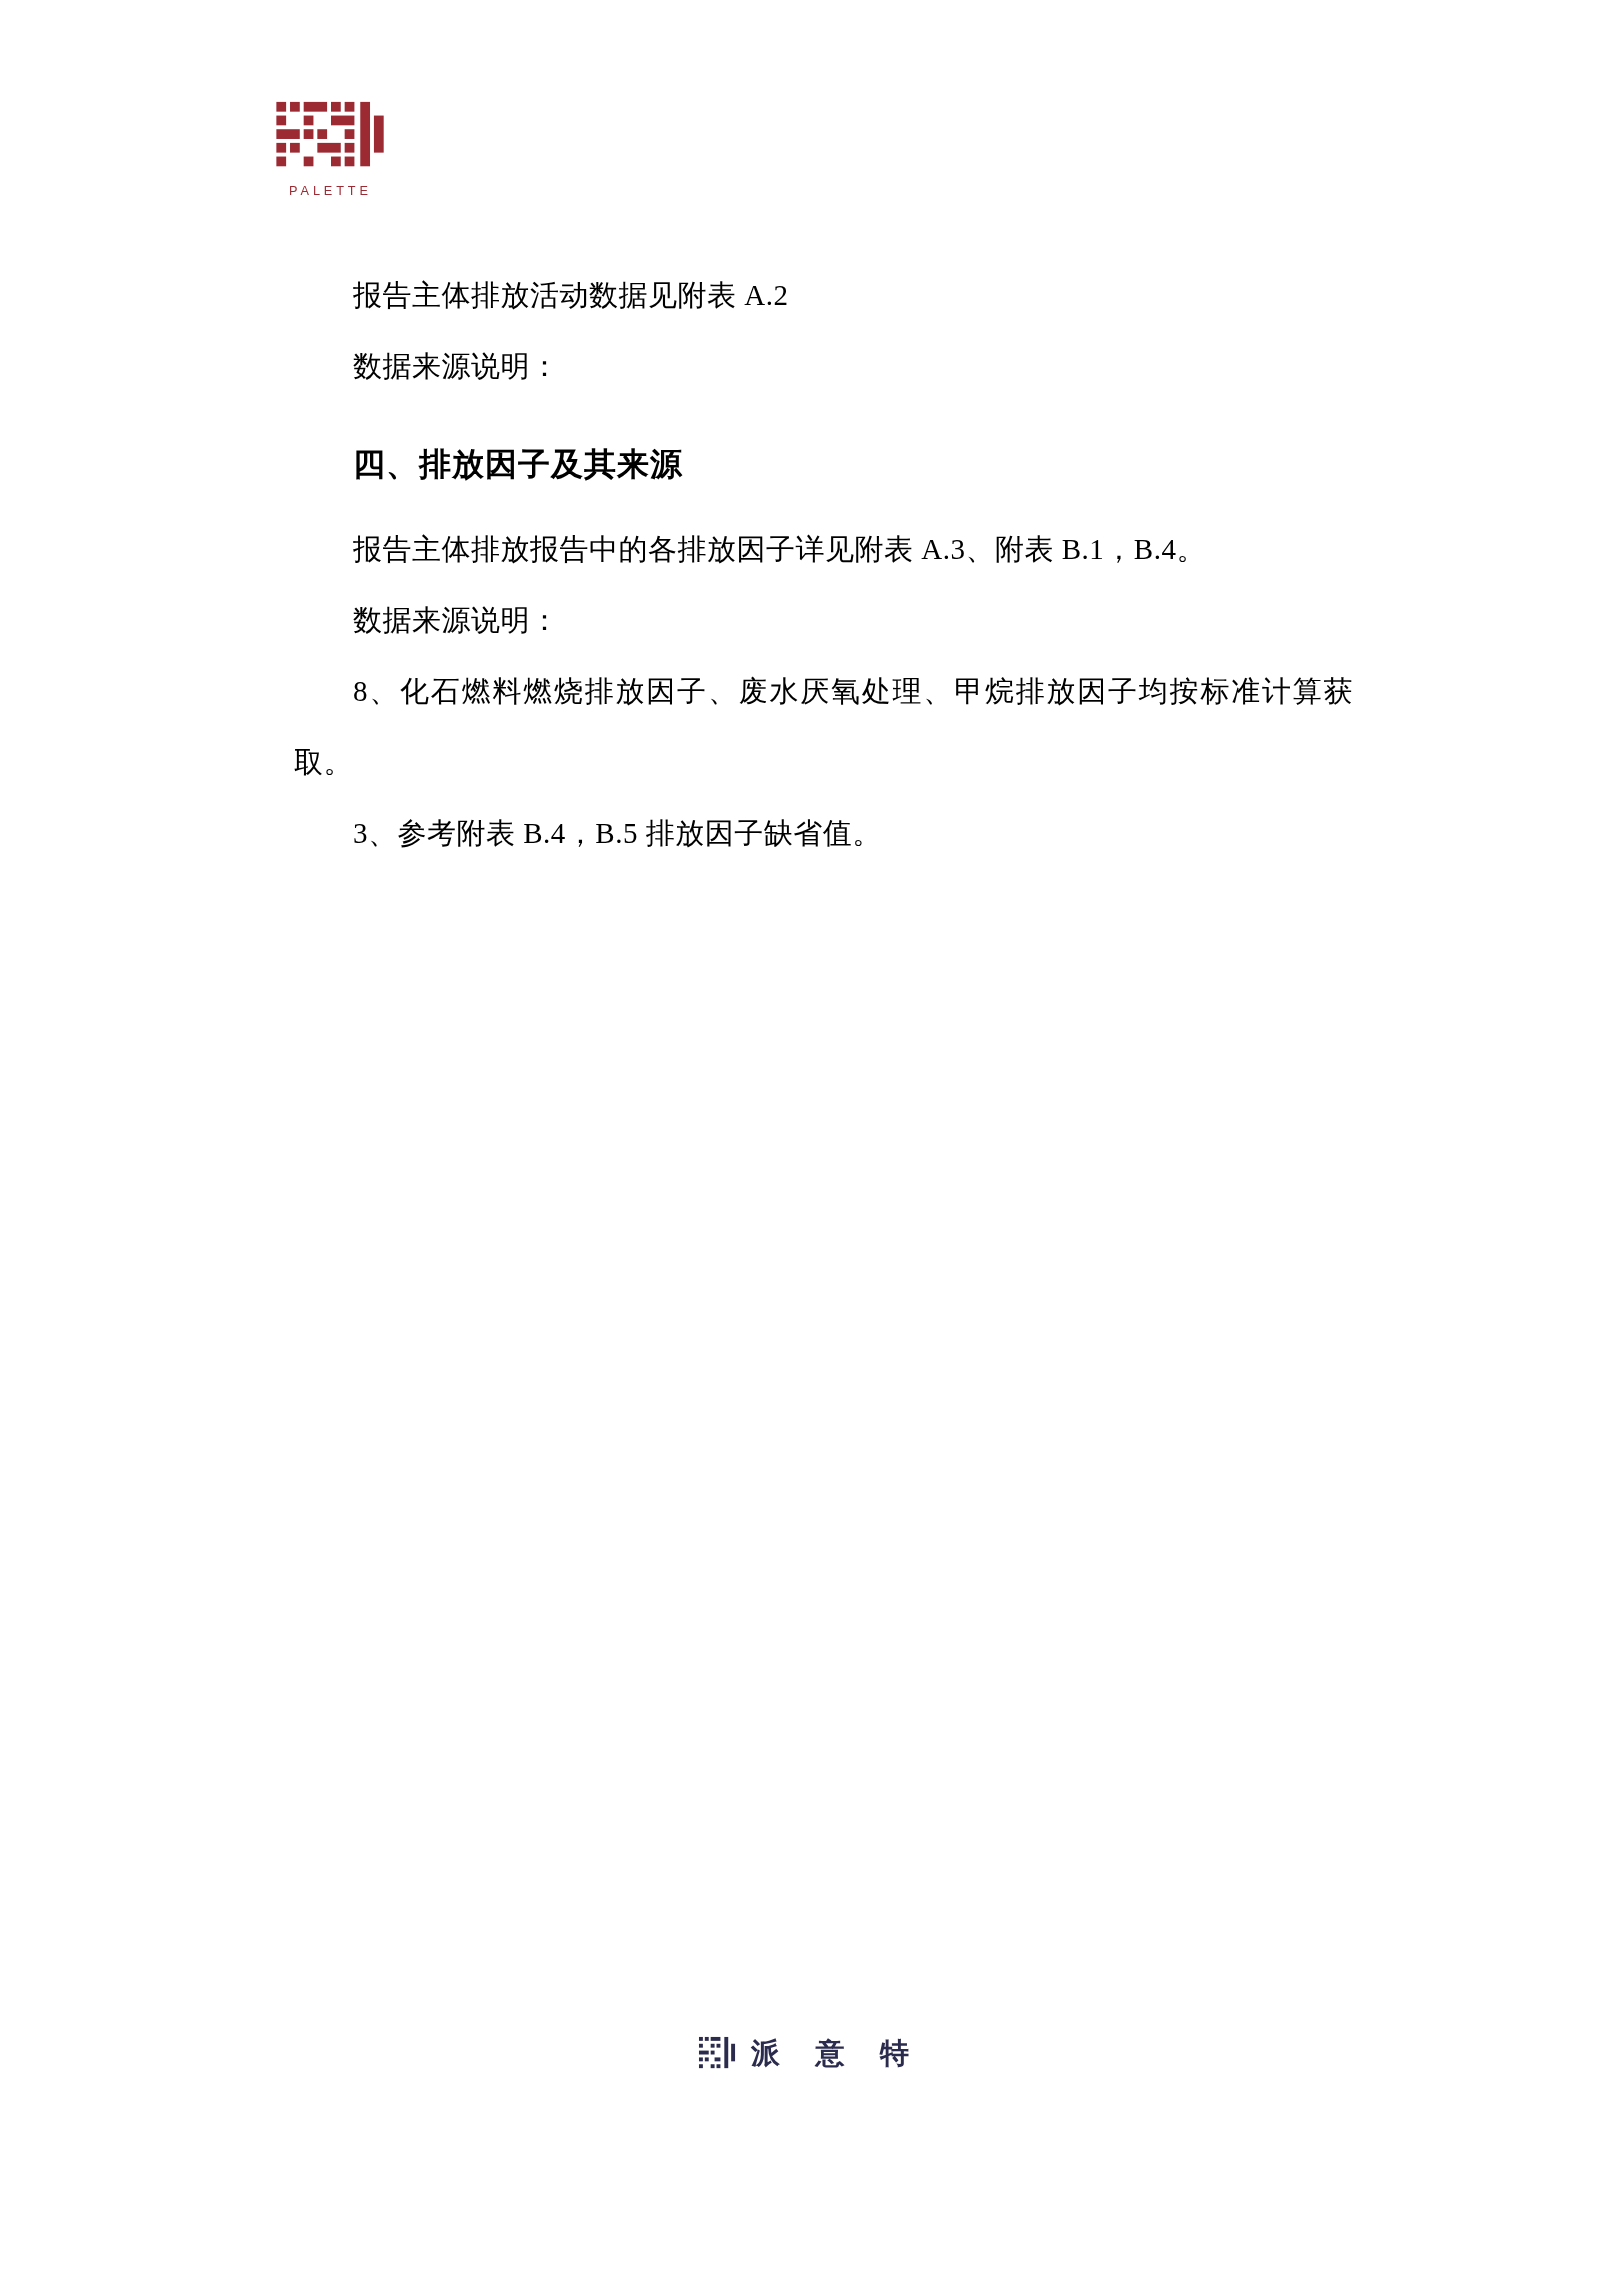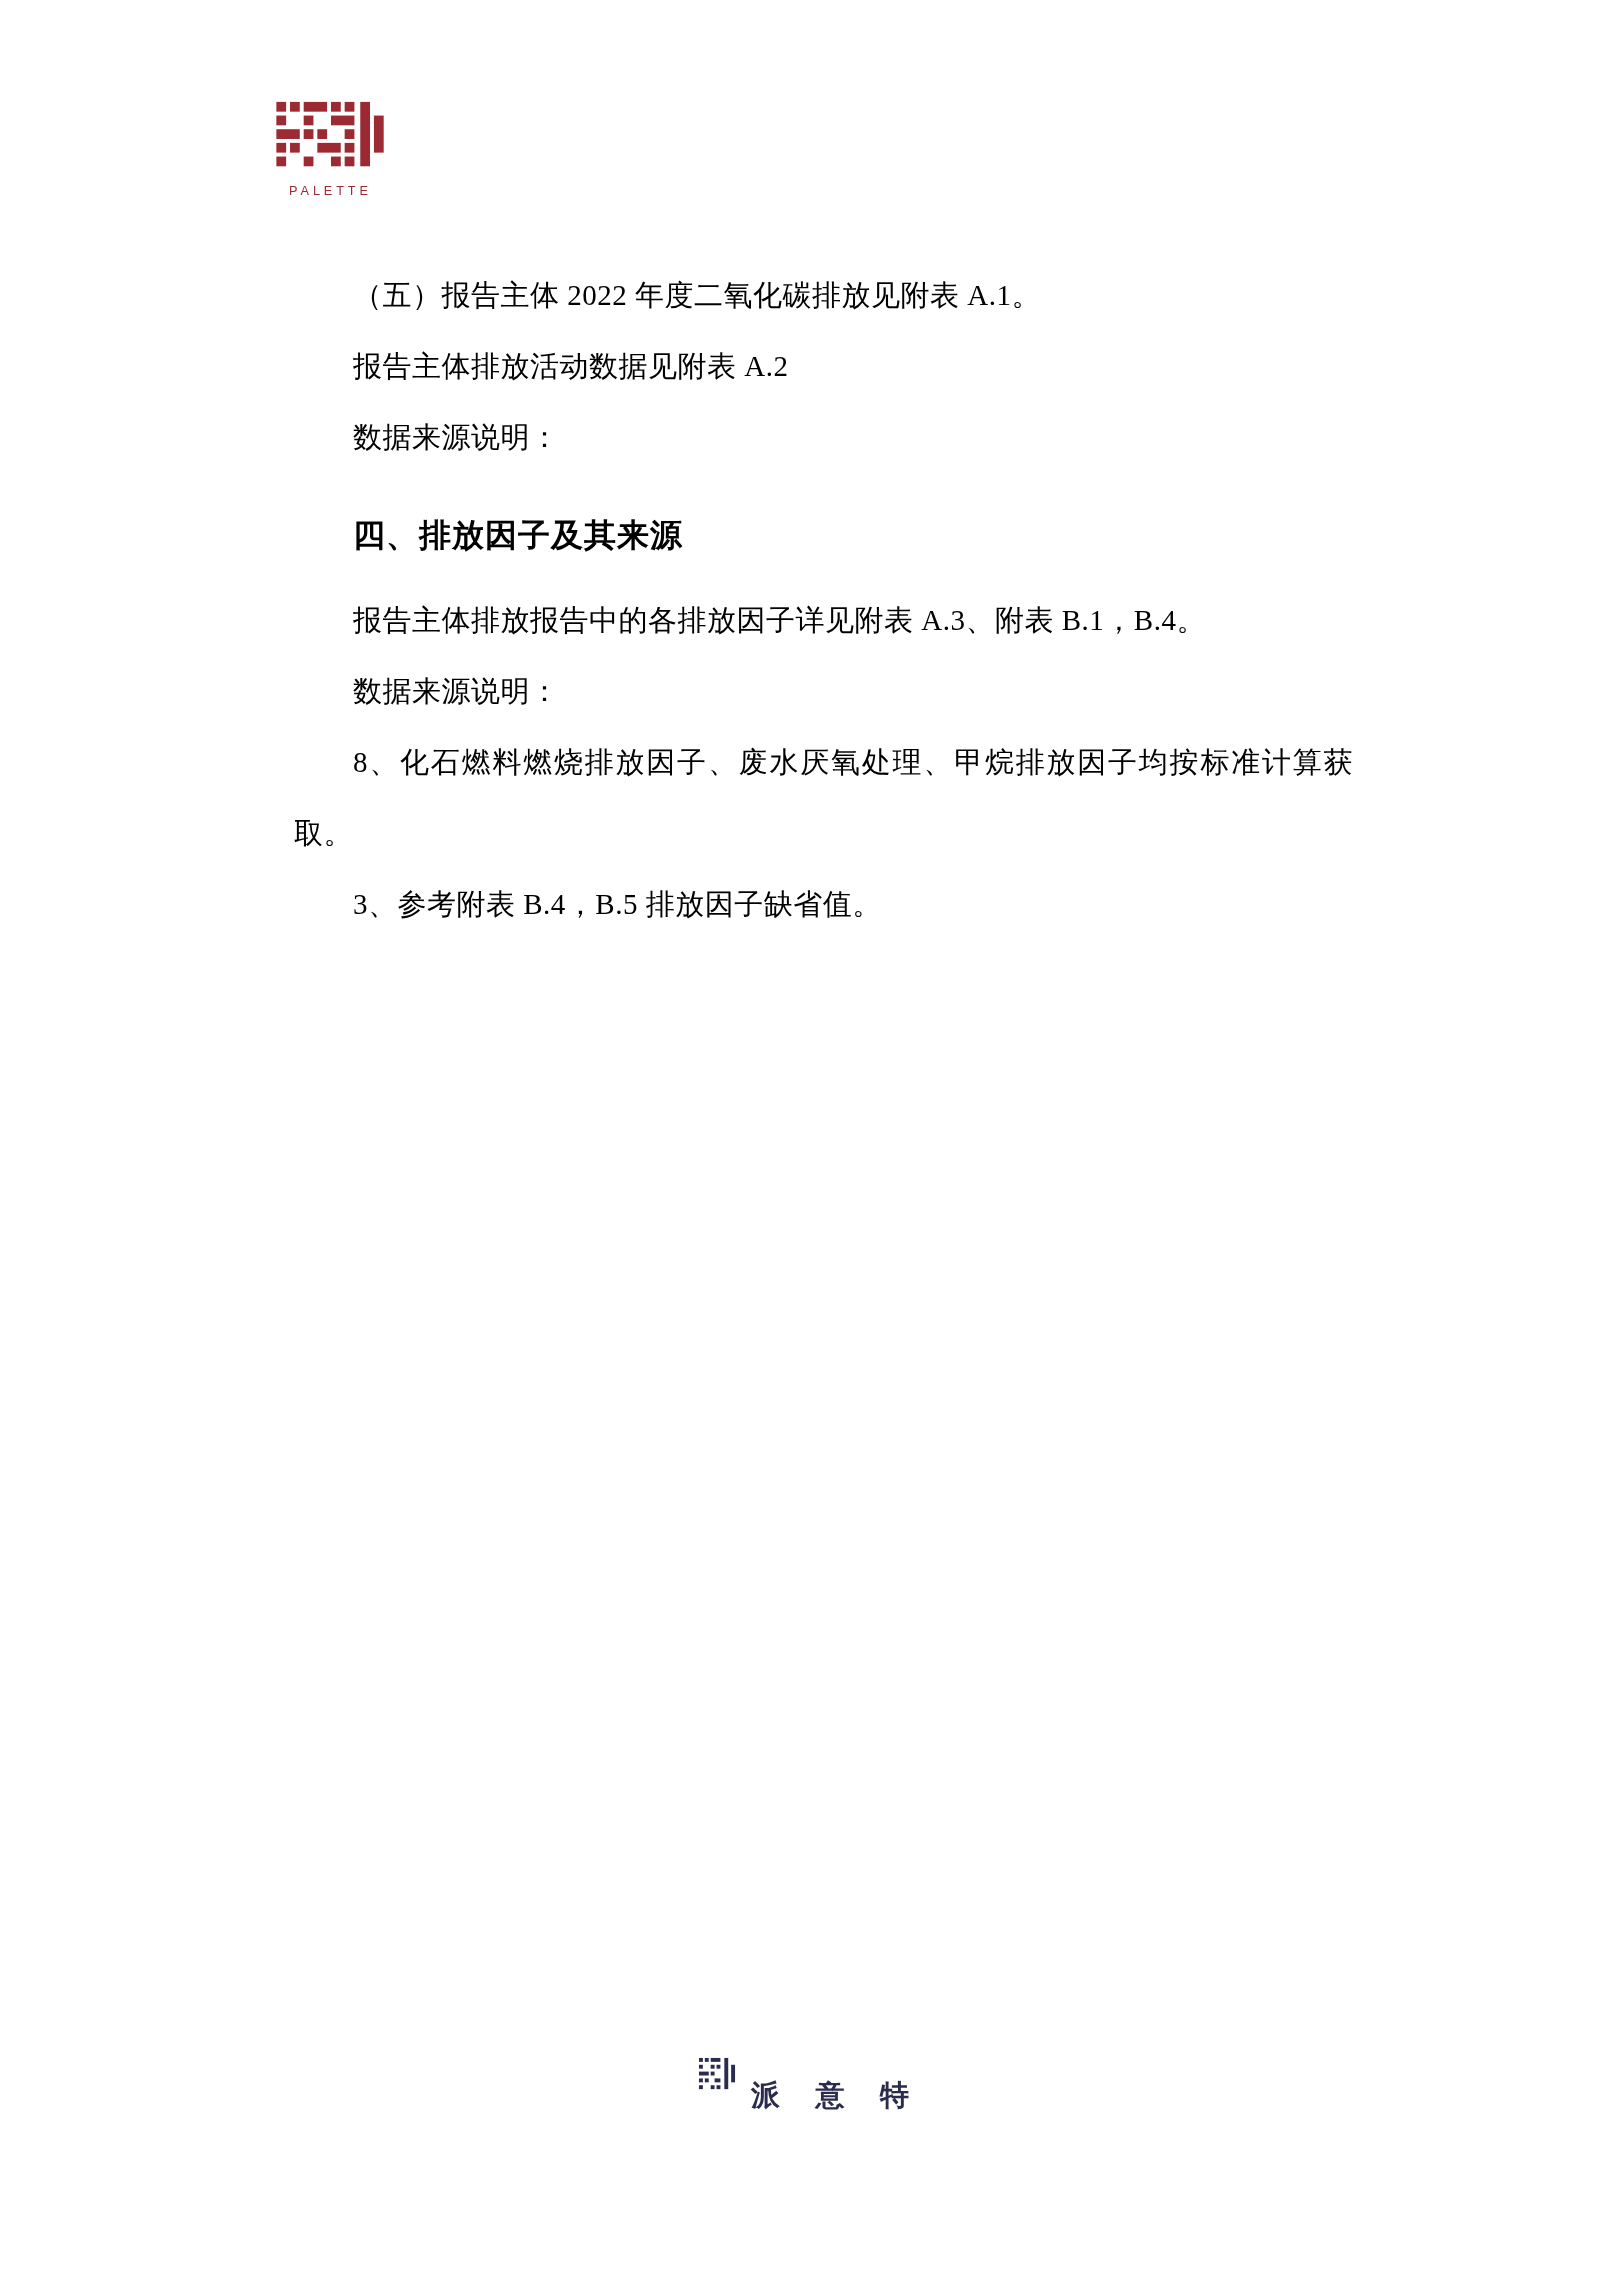--- a/index.html
+++ b/index.html
@@ -85,21 +85,20 @@
     align-items: center;
     gap: 13.7px;
   }
   .footer-mark { width: 39px; height: 39px; }
   .footer-text {
     font-family: "Liberation Sans", "DejaVu Sans", sans-serif;
     font-size: 29px;
     font-weight: 700;
     letter-spacing: 13.7px;
     color: #2b2b4d;
-    margin-top: 42px;
   }
 </style>
 </head>
 <body>
 
 <div class="page">
 
   <div class="logo-block">
     <div class="logo-mark">
       <svg viewBox="0 0 116 82" width="114" height="80" aria-hidden="true">
@@ -127,21 +126,20 @@
           <rect x="88" y="4" width="10" height="66"></rect>
           <rect x="102" y="18" width="10" height="38"></rect>
         </g>
       </svg>
     </div>
     <div class="logo-word">PALETTE</div>
   </div>
 
   <div class="content">
 
-    <p class="para">（五）报告主体 2022 年度二氧化碳排放见附表 A.1。</p>
 
 
     <p class="para">报告主体排放活动数据见附表 A.2</p>
 
     <p class="para">数据来源说明：</p>
 
 
     <h2 class="heading">四、排放因子及其来源</h2>
 
     <p class="para">报告主体排放报告中的各排放因子详见附表 A.3、附表 B.1，B.4。</p>

